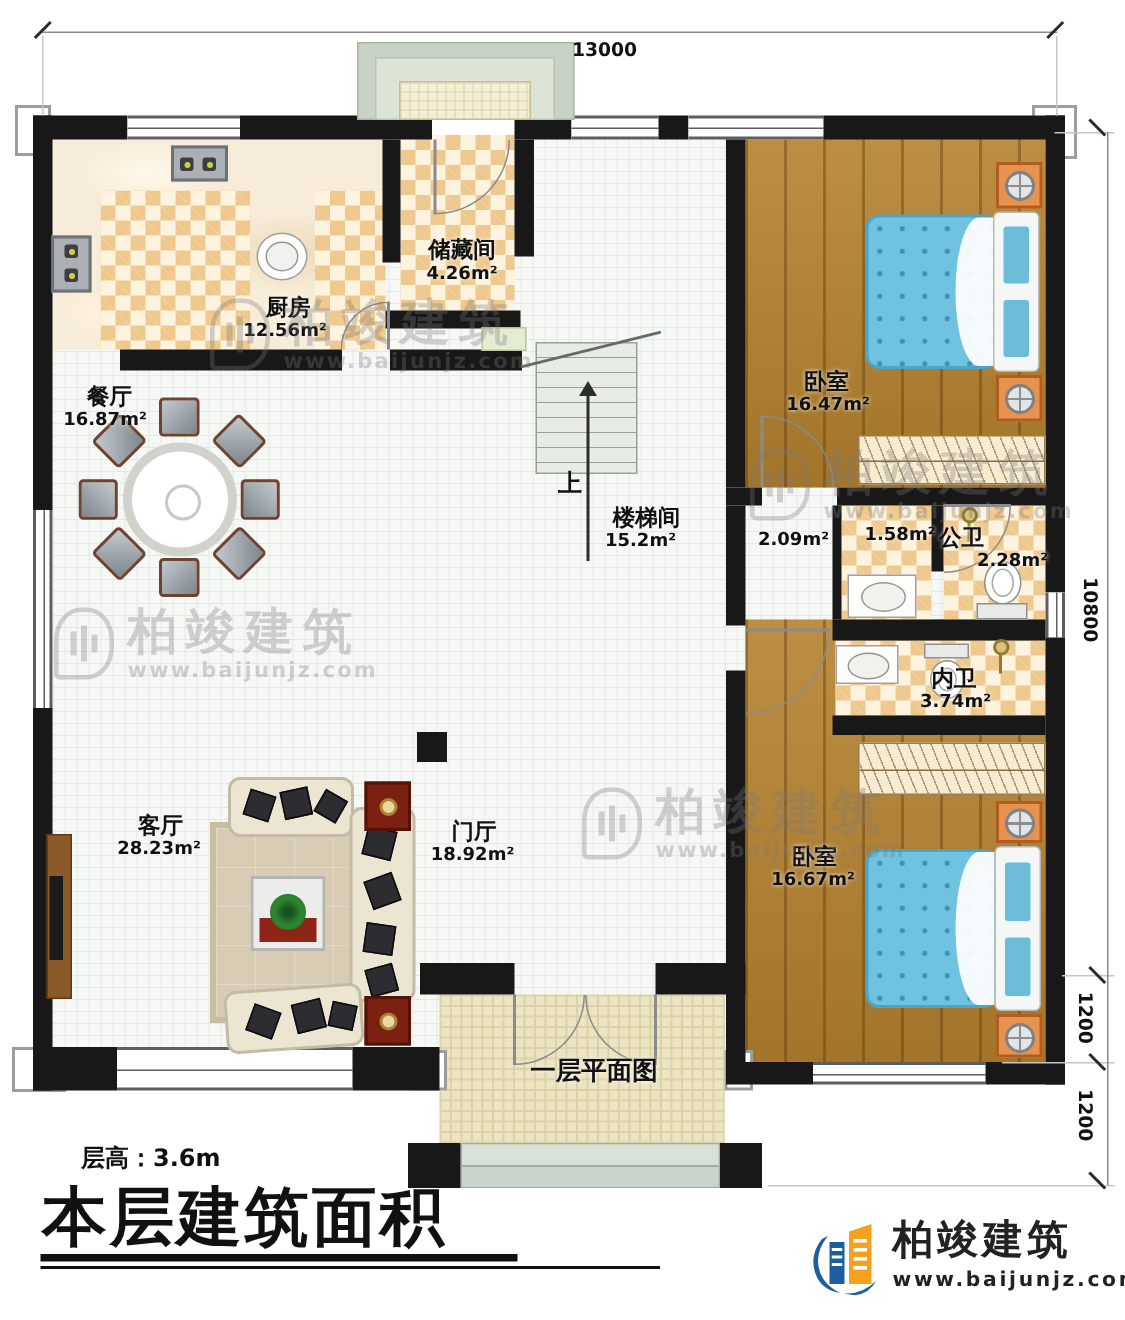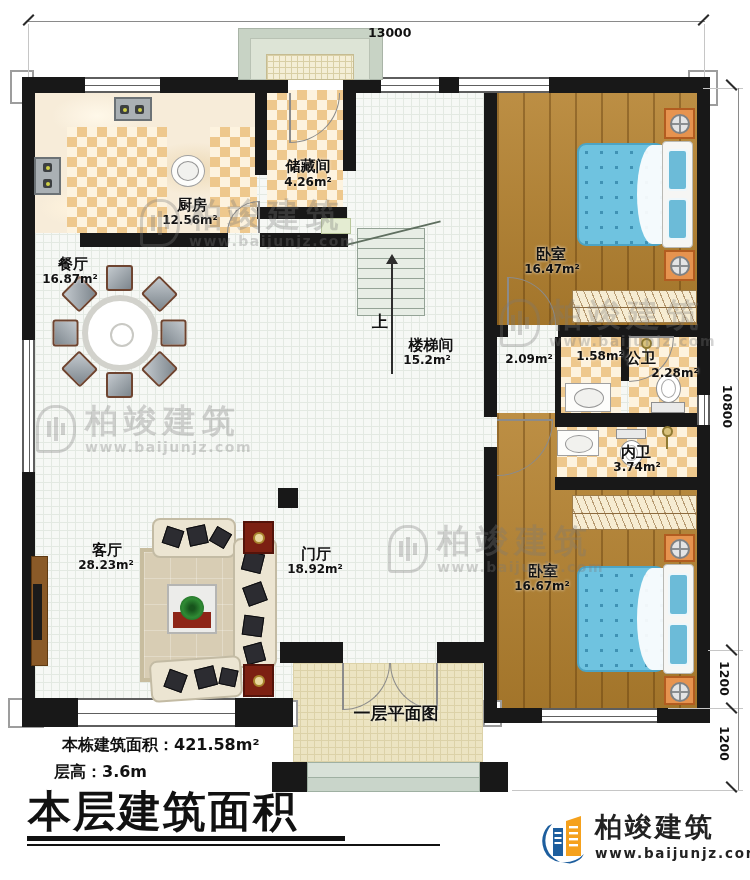--- a/index.html
+++ b/index.html
@@ -83,21 +83,21 @@
   .upl{position:absolute;font-weight:bold;font-size:16px;z-index:30}
 </style>
 </head>
 <body>
 
 <div id="stage">
 
   <div class="dline" style="left:28px;top:21px;width:677px;height:1px"></div>
   <div class="tick" style="left:21px;top:19px;transform:rotate(-45deg)"></div>
   <div class="tick" style="left:696px;top:19px;transform:rotate(-45deg)"></div>
-  <div class="dimtxt" style="left:368px;top:25px;width:70px;text-align:left">13000</div>
+  <div class="dimtxt" style="left:368px;top:25px;width:70px;text-align:center">13000</div>
   <div class="ext" style="left:28px;top:24px;width:1px;height:53px"></div>
   <div class="ext" style="left:704px;top:24px;width:1px;height:53px"></div>
 
   <div class="dline" style="left:738px;top:88px;width:1px;height:702px"></div>
   <div class="tick" style="left:724px;top:84px;transform:rotate(45deg)"></div>
   <div class="tick" style="left:724px;top:649px;transform:rotate(45deg)"></div>
   <div class="tick" style="left:724px;top:707px;transform:rotate(45deg)"></div>
   <div class="tick" style="left:724px;top:786px;transform:rotate(45deg)"></div>
   <div class="dimtxt vdim" style="left:695px;top:399px;width:64px">10800</div>
   <div class="dimtxt vdim" style="left:704px;top:671px;width:40px">1200</div>
@@ -366,21 +366,20 @@
         <i style="height:16px"></i>
         <i style="height:24px"></i>
         <i style="height:12px"></i>
       </span>
     <span>
         <span class="b" style="display:block">柏竣建筑</span>
     <span class="u" style="display:block">www.baijunjz.com</span>
       </span>
   </div>
 
-  <div class="ftxt" style="left:62px;top:735px">本栋建筑面积：421.58m²</div>
   <div class="ftxt" style="left:54px;top:762px">层高：3.6m</div>
   <div class="title-big" style="left:28px;top:783px">本层建筑面积</div>
   <div class="uline" style="left:27px;top:836px;width:318px;height:5px"></div>
   <div class="uline" style="left:27px;top:844px;width:413px;height:2px"></div>
 
   <div class="logo" style="left:540px;top:812px">
     <svg width="48" height="52" viewBox="0 0 48 52">
       <path d="M12 12 Q2 24 7 37 Q10 45 20 50 Q8 48 4 38 Q-1 25 8 14 Z" fill="#1d5e9e"></path>
       <rect x="13" y="16" width="10" height="28" fill="#1d5e9e"></rect>
       <rect x="14.5" y="20" width="7" height="2" fill="#fff"></rect>

